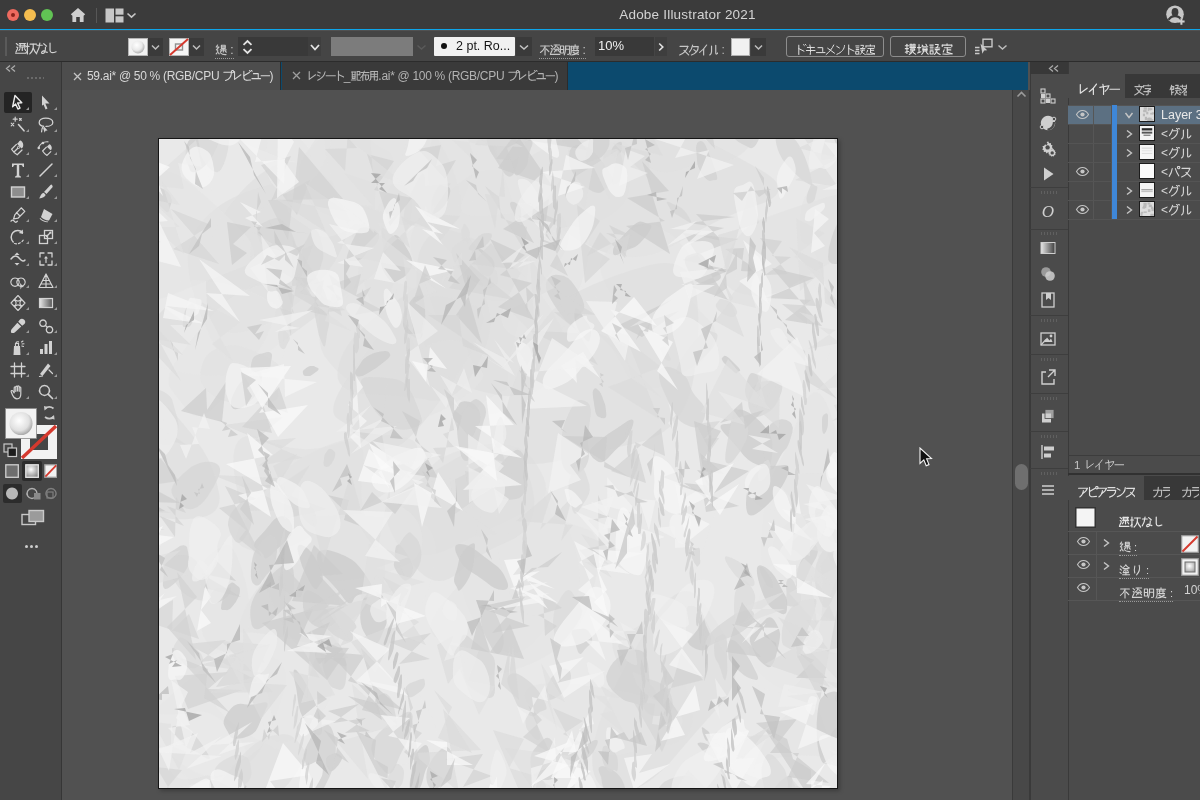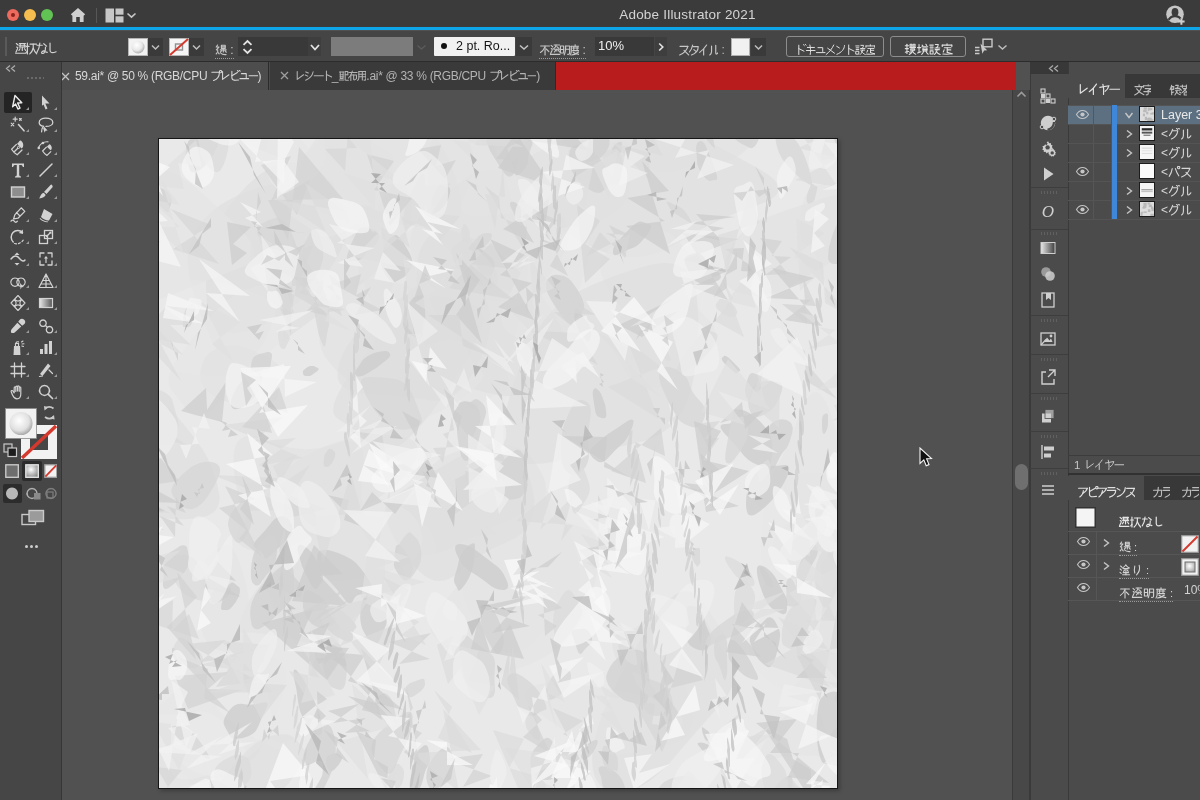--- a/index.html
+++ b/index.html
@@ -1,19 +1,19 @@
 <!DOCTYPE html>
 <html><head><meta charset="utf-8"><style>
 *{margin:0;padding:0;box-sizing:border-box}
 html,body{width:1200px;height:800px;overflow:hidden;background:#515151;
  font-family:"Liberation Sans",sans-serif;-webkit-font-smoothing:antialiased}
 .abs{position:absolute}
 </style></head><body>
 
-<div class="abs" style="left:0;top:0;width:1200px;height:30px;background:#3b3b3b;border-bottom:3px solid #0ea5e9">
+<div class="abs" style="left:0;top:0;width:1200px;height:30px;background:#3b3b3b;border-bottom:1px solid #0ea5e9">
 <div class="abs" style="left:7px;top:9px;width:12px;height:12px;border-radius:6px;background:#ee6a5f"></div>
 <div class="abs" style="left:11px;top:13px;width:4px;height:4px;border-radius:2px;background:#89231b"></div>
 <div class="abs" style="left:24px;top:9px;width:12px;height:12px;border-radius:6px;background:#f5bd4f"></div>
 <div class="abs" style="left:41px;top:9px;width:12px;height:12px;border-radius:6px;background:#61c354"></div>
 <svg class="abs" style="left:69px;top:6px" width="18" height="18" viewBox="0 0 18 18">
 <path d="M9,2 L16.2,8.2 L14.6,9.8 L14.6,16 L10.8,16 L10.8,11 L7.2,11 L7.2,16 L3.4,16 L3.4,9.8 L1.8,8.2 Z" fill="#cfcfcf"></path>
     </svg>
 <div class="abs" style="left:96px;top:8px;width:1px;height:15px;background:#575757"></div>
 <svg class="abs" style="left:105px;top:8px" width="20" height="15" viewBox="0 0 20 15">
 <rect x="0.5" y="0.5" width="8.5" height="14" fill="#c7c7c7"></rect>
@@ -247,21 +247,21 @@
       </svg></div>
 <svg class="abs" style="left:973px;top:7px" width="22" height="18" viewBox="0 0 22 18">
 <rect x="10" y="1.2" width="9" height="7.6" fill="none" stroke="#c9c9c9" stroke-width="1.4"></rect>
 <path d="M7.5,5.5 L14.2,12.2 L11.1,12.4 L9.4,15.8 Z" fill="#c9c9c9"></path>
 <path d="M2,9.5 H6.5 M2,12.5 H6.5 M2,15.5 H6.5" stroke="#c9c9c9" stroke-width="1.3"></path>
     </svg>
 <svg class="abs" style="left:997px;top:13px" width="11" height="7" viewBox="0 0 11 7">
       <path d="M1.5,1.5 L5.5,5 L9.5,1.5" fill="none" stroke="#bdbdbd" stroke-width="1.5"></path>
     </svg>
 </div>
-<div class="abs" style="left:48px;top:62px;width:968px;height:28px;background:#b91c1c">
+<div class="abs" style="left:60px;top:62px;width:968px;height:28px;background:#0c4a6e">
 <div class="abs" style="left:0;top:0;width:221px;height:28px;background:#4d4d4d;border-right:1px solid #2b2b2b"></div>
 <svg class="abs" style="left:12px;top:9px" width="11" height="11" viewBox="0 0 11 11">
       <path d="M2,2 L9,9 M9,2 L2,9" stroke="#c4c4c4" stroke-width="1.3"></path>
     </svg>
 <div class="abs" style="left:27px;top:6.5px;font-size:12px;letter-spacing:-0.3px;color:#d8d8d8;white-space:nowrap"><span>59.ai* @ 50 % (RGB/CPU </span><svg style="vertical-align:-1.6px" width="47.2" height="11.5" viewBox="0 0 49 12">
         <path transform="translate(0.0,0)" d="M1.8,2.4 H9.6 C9.8,5.8 8.0,9.2 3.6,11" fill="none" stroke="#d8d8d8" stroke-width="1.1" stroke-linecap="round" stroke-linejoin="round"></path>
         <circle cx="10.9" cy="1.7" r="1.2" fill="none" stroke="#d8d8d8" stroke-width="1.1"></circle>
         <path transform="translate(9.8,0)" d="M3.2,1.5 V9.8 L9.8,5.0" fill="none" stroke="#d8d8d8" stroke-width="1.1" stroke-linecap="round" stroke-linejoin="round"></path>
         <path transform="translate(19.7,0)" d="M3.0,1.4 V8.2 C3.0,10.2 4.2,10.8 6.4,10.8 L10.0,10.4" fill="none" stroke="#d8d8d8" stroke-width="1.1" stroke-linecap="round" stroke-linejoin="round"></path>
         <path transform="translate(19.7,0)" d="M8.8,2.6 L3.0,6.0" fill="none" stroke="#d8d8d8" stroke-width="1.1" stroke-linecap="round" stroke-linejoin="round"></path>
@@ -295,21 +295,21 @@
         <path transform="translate(9.8,0)" d="M1.6,2.6 H10.4" fill="none" stroke="#b3b3b3" stroke-width="1.1" stroke-linecap="round" stroke-linejoin="round"></path>
         <path transform="translate(9.8,0)" d="M5.4,1.0 C5.0,3.6 3.4,6.4 1.2,8.4" fill="none" stroke="#b3b3b3" stroke-width="1.1" stroke-linecap="round" stroke-linejoin="round"></path>
         <path transform="translate(9.8,0)" d="M3.8,5.2 H9.8 V9.0" fill="none" stroke="#b3b3b3" stroke-width="1.1" stroke-linecap="round" stroke-linejoin="round"></path>
         <path transform="translate(9.8,0)" d="M3.8,5.2 V11.0" fill="none" stroke="#b3b3b3" stroke-width="1.1" stroke-linecap="round" stroke-linejoin="round"></path>
         <path transform="translate(9.8,0)" d="M6.8,5.2 V9.6 C6.8,10.6 7.4,10.9 9.8,9.0" fill="none" stroke="#b3b3b3" stroke-width="1.1" stroke-linecap="round" stroke-linejoin="round"></path>
         <path transform="translate(19.7,0)" d="M2.4,1.6 H9.8 V9.2 C9.8,10.4 9.2,10.9 7.8,10.6" fill="none" stroke="#b3b3b3" stroke-width="1.1" stroke-linecap="round" stroke-linejoin="round"></path>
         <path transform="translate(19.7,0)" d="M2.4,1.6 V8.0 C2.4,9.2 2.0,10.2 1.2,11.0" fill="none" stroke="#b3b3b3" stroke-width="1.1" stroke-linecap="round" stroke-linejoin="round"></path>
         <path transform="translate(19.7,0)" d="M2.4,4.4 H9.8" fill="none" stroke="#b3b3b3" stroke-width="1.1" stroke-linecap="round" stroke-linejoin="round"></path>
         <path transform="translate(19.7,0)" d="M2.4,7.0 H9.8" fill="none" stroke="#b3b3b3" stroke-width="1.1" stroke-linecap="round" stroke-linejoin="round"></path>
         <path transform="translate(19.7,0)" d="M6.1,1.6 V10.6" fill="none" stroke="#b3b3b3" stroke-width="1.1" stroke-linecap="round" stroke-linejoin="round"></path>
-      </svg><span>.ai* @ 33 % (RGB/CPU </span><svg style="vertical-align:-1.6px" width="47.2" height="11.5" viewBox="0 0 49 12">
+      </svg><span>.ai* @ 100 % (RGB/CPU </span><svg style="vertical-align:-1.6px" width="47.2" height="11.5" viewBox="0 0 49 12">
         <path transform="translate(0.0,0)" d="M1.8,2.4 H9.6 C9.8,5.8 8.0,9.2 3.6,11" fill="none" stroke="#b3b3b3" stroke-width="1.1" stroke-linecap="round" stroke-linejoin="round"></path>
         <circle cx="10.9" cy="1.7" r="1.2" fill="none" stroke="#b3b3b3" stroke-width="1.1"></circle>
         <path transform="translate(9.8,0)" d="M3.2,1.5 V9.8 L9.8,5.0" fill="none" stroke="#b3b3b3" stroke-width="1.1" stroke-linecap="round" stroke-linejoin="round"></path>
         <path transform="translate(19.7,0)" d="M3.0,1.4 V8.2 C3.0,10.2 4.2,10.8 6.4,10.8 L10.0,10.4" fill="none" stroke="#b3b3b3" stroke-width="1.1" stroke-linecap="round" stroke-linejoin="round"></path>
         <path transform="translate(19.7,0)" d="M8.8,2.6 L3.0,6.0" fill="none" stroke="#b3b3b3" stroke-width="1.1" stroke-linecap="round" stroke-linejoin="round"></path>
         <path transform="translate(19.7,0)" d="M8.8,0.6 L9.8,1.6" fill="none" stroke="#b3b3b3" stroke-width="1.1" stroke-linecap="round" stroke-linejoin="round"></path>
         <path transform="translate(19.7,0)" d="M10.6,0.2 L11.6,1.2" fill="none" stroke="#b3b3b3" stroke-width="1.1" stroke-linecap="round" stroke-linejoin="round"></path>
         <path transform="translate(29.5,0)" d="M3.2,3.8 H8.2 V7.8" fill="none" stroke="#b3b3b3" stroke-width="1.1" stroke-linecap="round" stroke-linejoin="round"></path>
         <path transform="translate(29.5,0)" d="M1.6,9.0 H10.6" fill="none" stroke="#b3b3b3" stroke-width="1.1" stroke-linecap="round" stroke-linejoin="round"></path>
         <path transform="translate(39.4,0)" d="M1.2,6 H10.8" fill="none" stroke="#b3b3b3" stroke-width="1.1" stroke-linecap="round" stroke-linejoin="round"></path>

